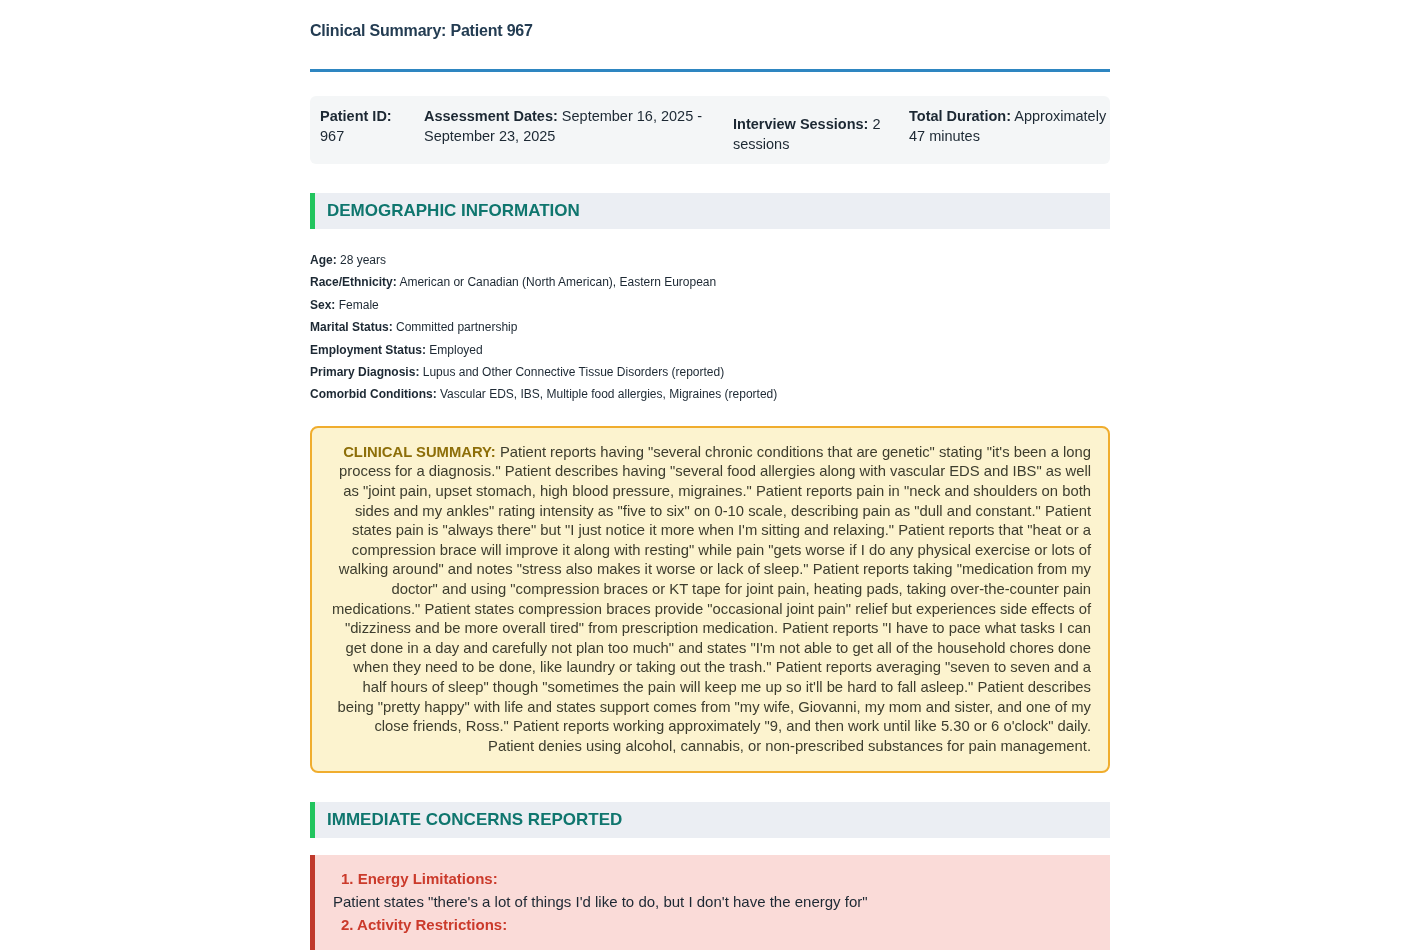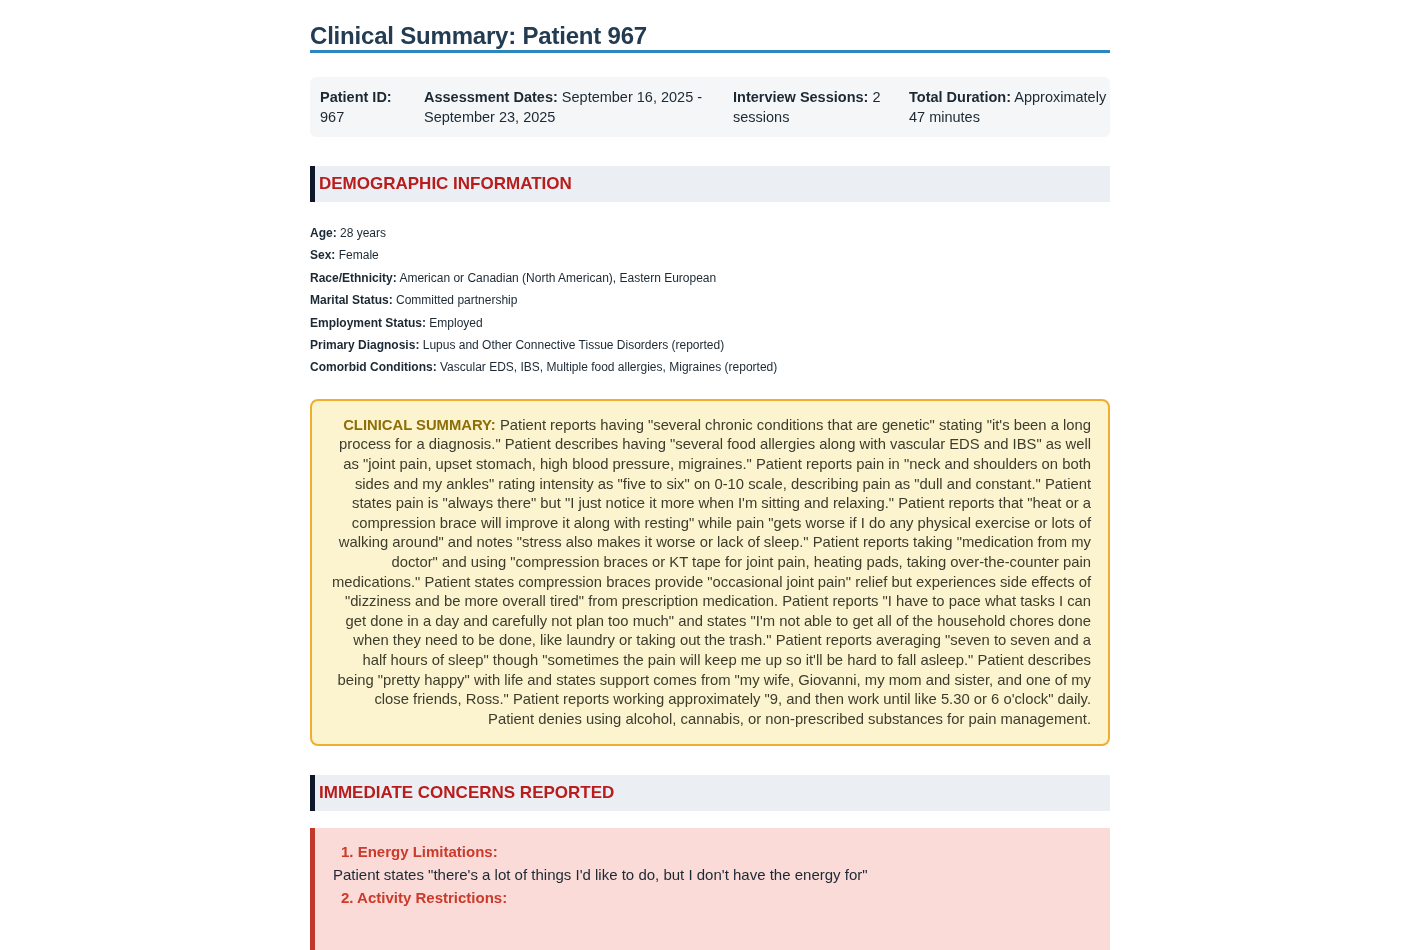--- a/index.html
+++ b/index.html
@@ -12,51 +12,51 @@
     overflow: hidden;
     font-family: "Liberation Sans", "DejaVu Sans", sans-serif;
     color: #1c2833;
   }
   .container {
     width: 800px;
     margin: 0 auto;
     padding-top: 22px;
   }
   .page-title {
-    font-size: 24px;
+    font-size: 16px;
     font-weight: 700;
     color: #233c52;
     margin: 0;
-    padding-bottom: 0;
+    padding-bottom: 29px;
     border-bottom: 3px solid #2e86c1;
     letter-spacing: -0.2px;
   }
   .meta-bar {
     margin-top: 24px;
     background: #f4f6f7;
     border-radius: 6px;
     padding: 10px 10px;
     display: flex;
     gap: 24px;
     font-size: 14.5px;
     line-height: 1.38;
   }
   .meta-item .meta-label { font-weight: 700; }
   .meta-item.patient-id { width: 80px; flex: none; }
   .meta-item.dates { width: 285px; flex: none; margin-right: auto; }
-  .meta-item.sessions { width: 152px; flex: none; }
+  .meta-item.sessions { width: 152px; flex: none; margin-top: 8px; }
   .meta-item.duration { width: 205px; flex: none; }
   .section-header {
     margin-top: 29px;
     background: #ebeef3;
-    border-left: 5px solid #0f172a;
-    padding: 8px 4px;
+    border-left: 5px solid #22c55e;
+    padding: 8px 12px;
     font-size: 17px;
     font-weight: 700;
-    color: #b91c1c;
+    color: #0f766e;
   }
   .demographics {
     margin-top: 20px;
   }
   .demo-row {
     margin: 0;
     font-size: 12px;
     line-height: 22.4px;
   }
   .demo-label { font-weight: 700; }
@@ -124,26 +124,26 @@
   </div>
 
   <div class="section-header">DEMOGRAPHIC INFORMATION</div>
 
   <div class="demographics">
     <p class="demo-row">
       <span class="demo-label">Age:</span>
       <span class="demo-value">28 years</span>
     </p>
     <p class="demo-row">
+      <span class="demo-label">Race/Ethnicity:</span>
+      <span class="demo-value">American or Canadian (North American), Eastern European</span>
+    </p>
+    <p class="demo-row">
       <span class="demo-label">Sex:</span>
       <span class="demo-value">Female</span>
-    </p>
-    <p class="demo-row">
-      <span class="demo-label">Race/Ethnicity:</span>
-      <span class="demo-value">American or Canadian (North American), Eastern European</span>
     </p>
     <p class="demo-row">
       <span class="demo-label">Marital Status:</span>
       <span class="demo-value">Committed partnership</span>
     </p>
     <p class="demo-row">
       <span class="demo-label">Employment Status:</span>
       <span class="demo-value">Employed</span>
     </p>
     <p class="demo-row">

